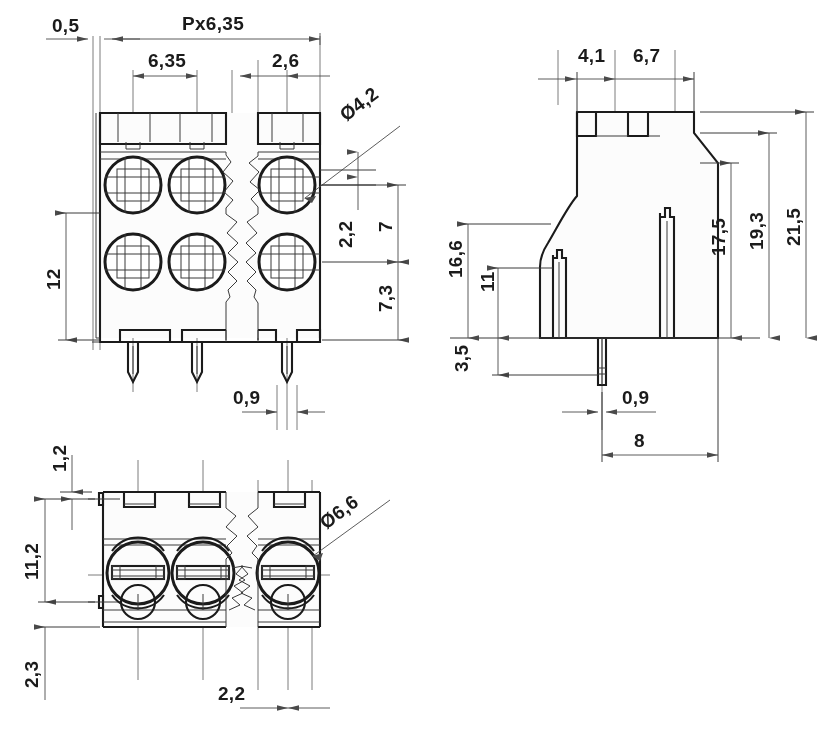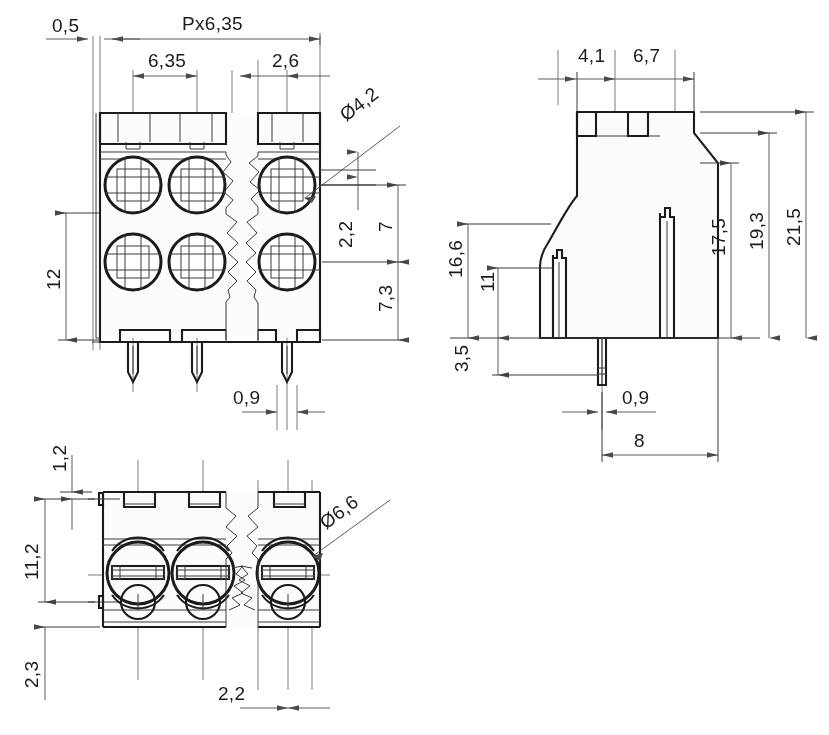--- a/index.html
+++ b/index.html
@@ -10,20 +10,21 @@
   }
   body {
     font-family: "Liberation Sans", sans-serif;
   }
   #sheet {
     position: relative;
     width: 829px;
     height: 735px;
     background: #ffffff;
     overflow: hidden;
+    font-weight: bold;
   }
   svg.drawing {
     display: block;
     width: 829px;
     height: 735px;
   }
   
   .outline   { fill: none; stroke: #1b1b1b; stroke-width: 2.1; stroke-linejoin: miter; stroke-linecap: butt; }
   .outline-h { fill: none; stroke: #1b1b1b; stroke-width: 3.0; stroke-linejoin: round; stroke-linecap: round; }
   .thin      { fill: none; stroke: #3a3a3a; stroke-width: 1.0; }

